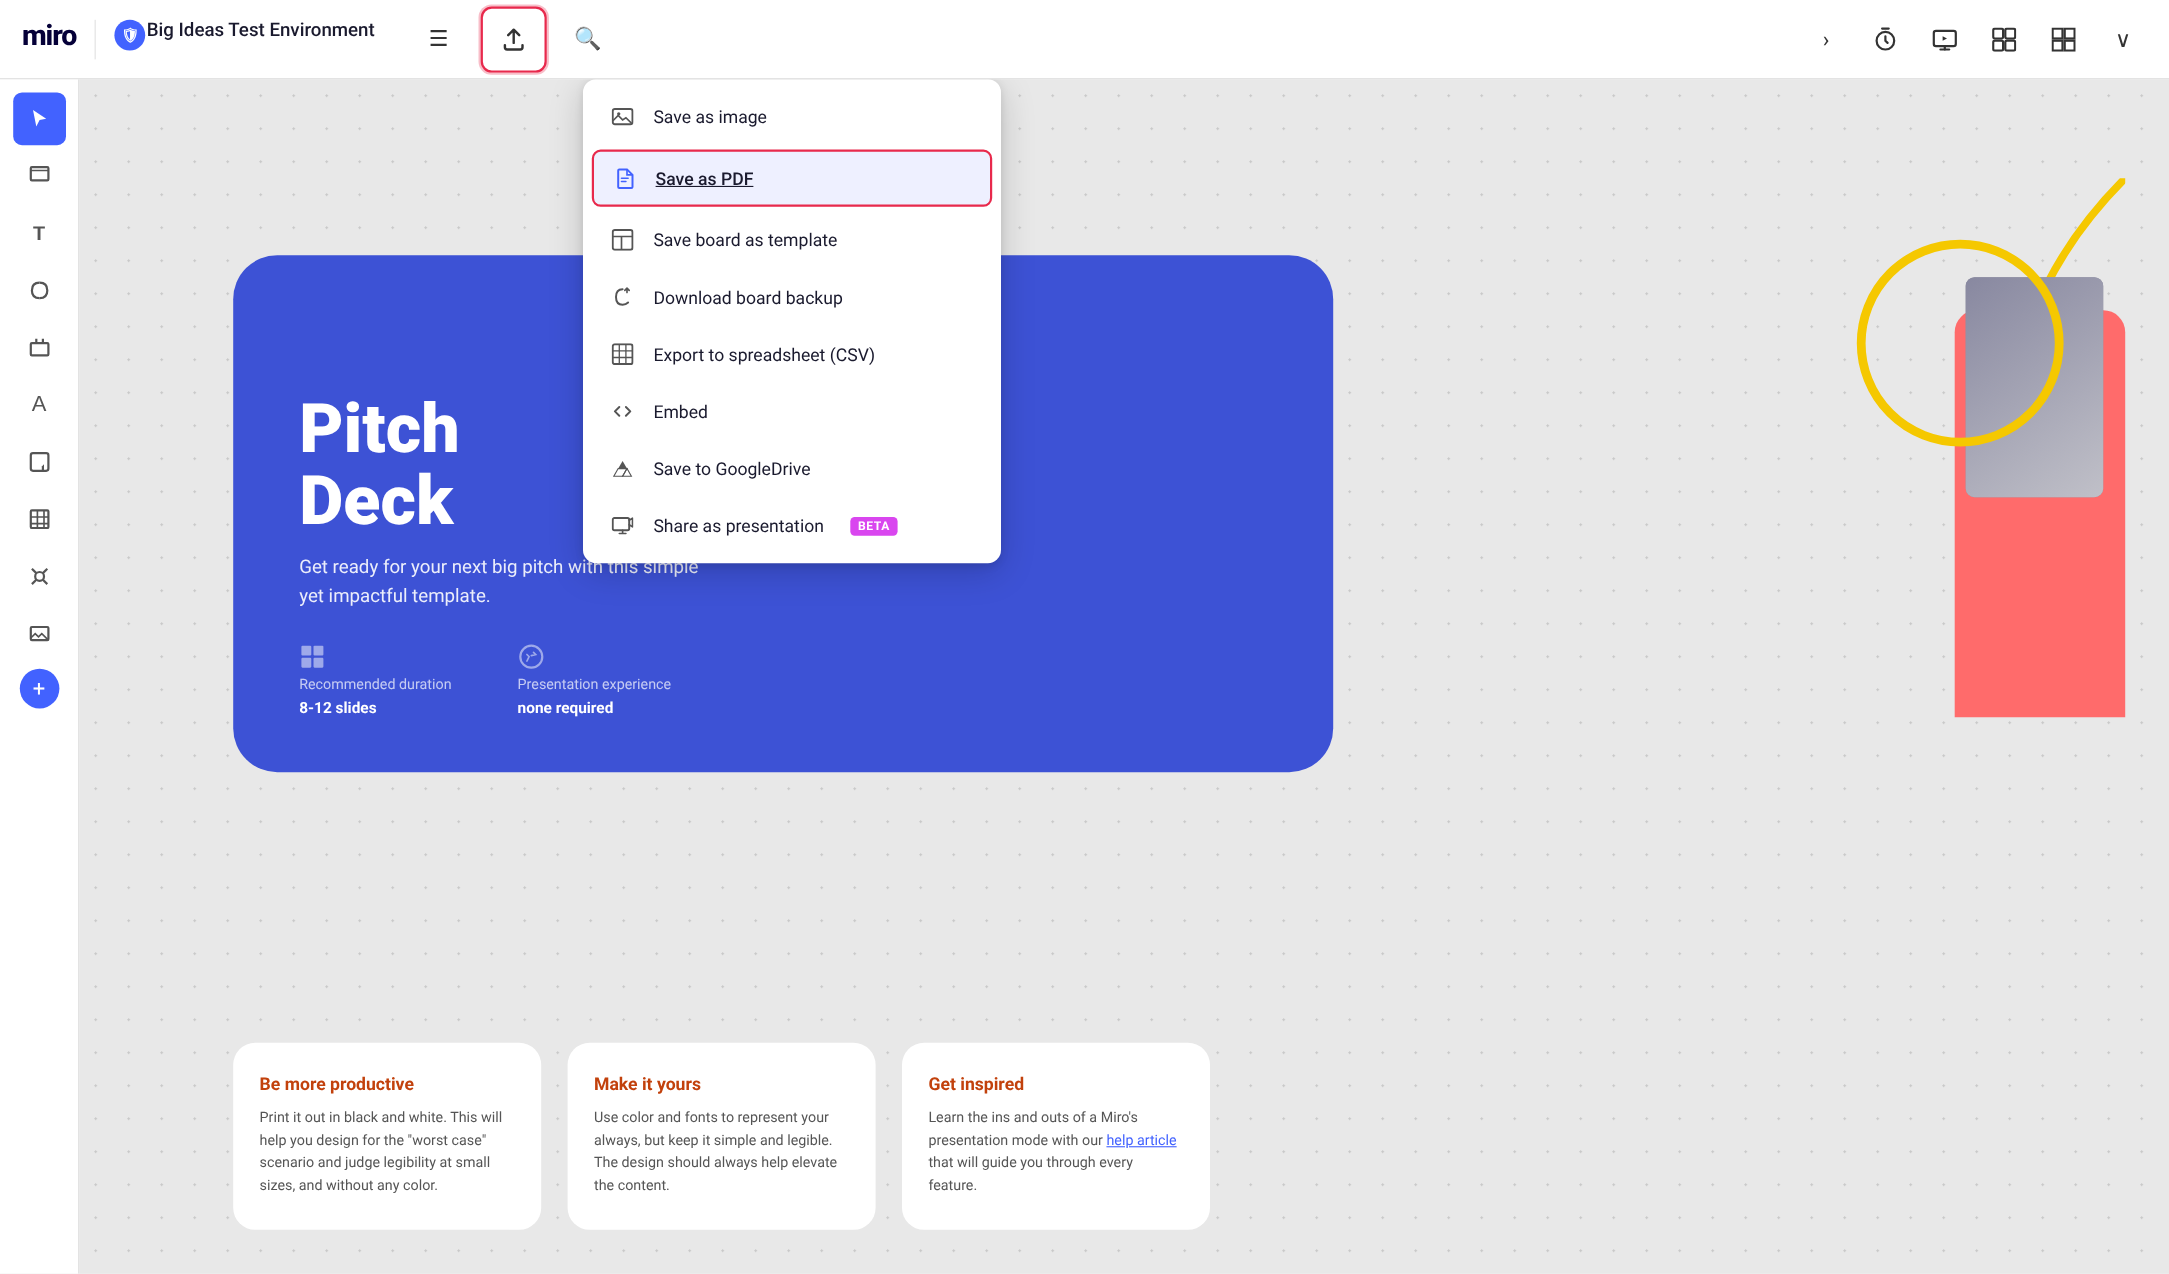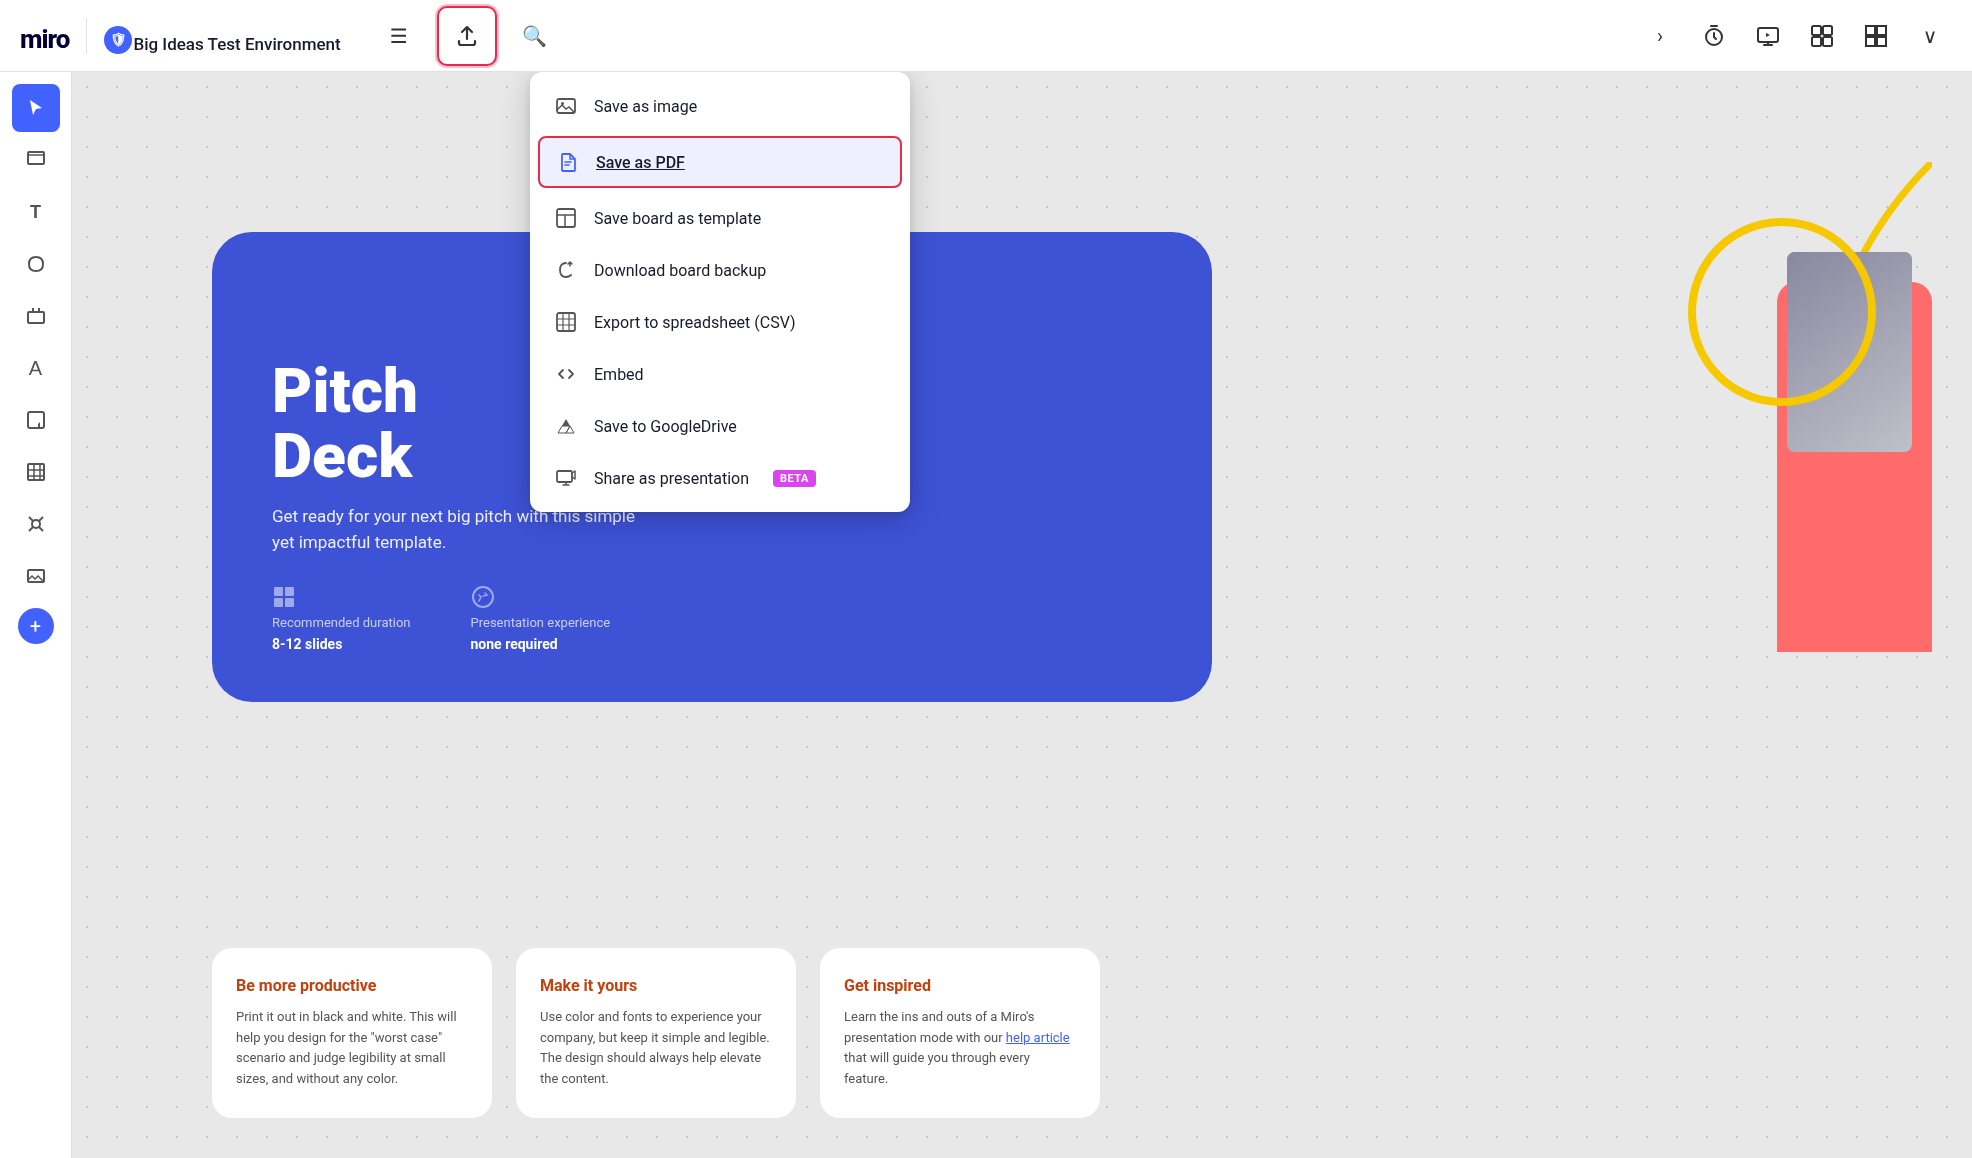--- a/index.html
+++ b/index.html
@@ -5,21 +5,21 @@
     * { box-sizing: border-box; margin: 0; padding: 0; }
     body { font-family: -apple-system, BlinkMacSystemFont, 'Segoe UI', Roboto, sans-serif; background: #f0f0f0; overflow: hidden; width: 1972px; height: 1158px; }
 
     
     .header {
       display: flex; align-items: center;
       background: #fff; height: 72px;
       border-bottom: 1px solid #e0e0e0;
       padding: 0 20px; position: relative; z-index: 100;
     }
-    .header-logo { display: flex; align-items: flex-end; gap: 1px; }
+    .header-logo { display: flex; align-items: flex-start; gap: 1px; }
     .logo-text { font-size: 26px; font-weight: 800; color: #050038; letter-spacing: -1px; }
     .header-divider { width: 1px; height: 36px; background: #e0e0e0; margin: 0 16px; }
     .badge-icon {
       width: 28px; height: 28px; border-radius: 50%;
       background: #4262ff; display: flex; align-items: center; justify-content: center;
       color: #fff; font-size: 13px; font-weight: bold;
     }
     .board-title { font-size: 17px; font-weight: 500; color: #1a1a2e; margin-right: 16px; }
 
     .header-icon-btn {
@@ -318,21 +318,21 @@
       </svg>
     </div>
 
     <div class="bottom-cards">
       <div class="bottom-card">
         <div class="bottom-card-title">Be more productive</div>
         <div class="bottom-card-text">Print it out in black and white. This will help you design for the "worst case" scenario and judge legibility at small sizes, and without any color.</div>
       </div>
       <div class="bottom-card">
         <div class="bottom-card-title">Make it yours</div>
-        <div class="bottom-card-text">Use color and fonts to experience your company, but keep it simple and legible. The design should always help elevate the content.</div>
+        <div class="bottom-card-text">Use color and fonts to represent your always, but keep it simple and legible. The design should always help elevate the content.</div>
       </div>
       <div class="bottom-card">
         <div class="bottom-card-title">Get inspired</div>
         <div class="bottom-card-text">
           Learn the ins and outs of a Miro's presentation mode with our <a href="#" class="bottom-card-link">help article</a> that will guide you through every feature.
         </div>
       </div>
     </div>
 
     <div class="dropdown-menu" style="left:618px;top:0px;">

